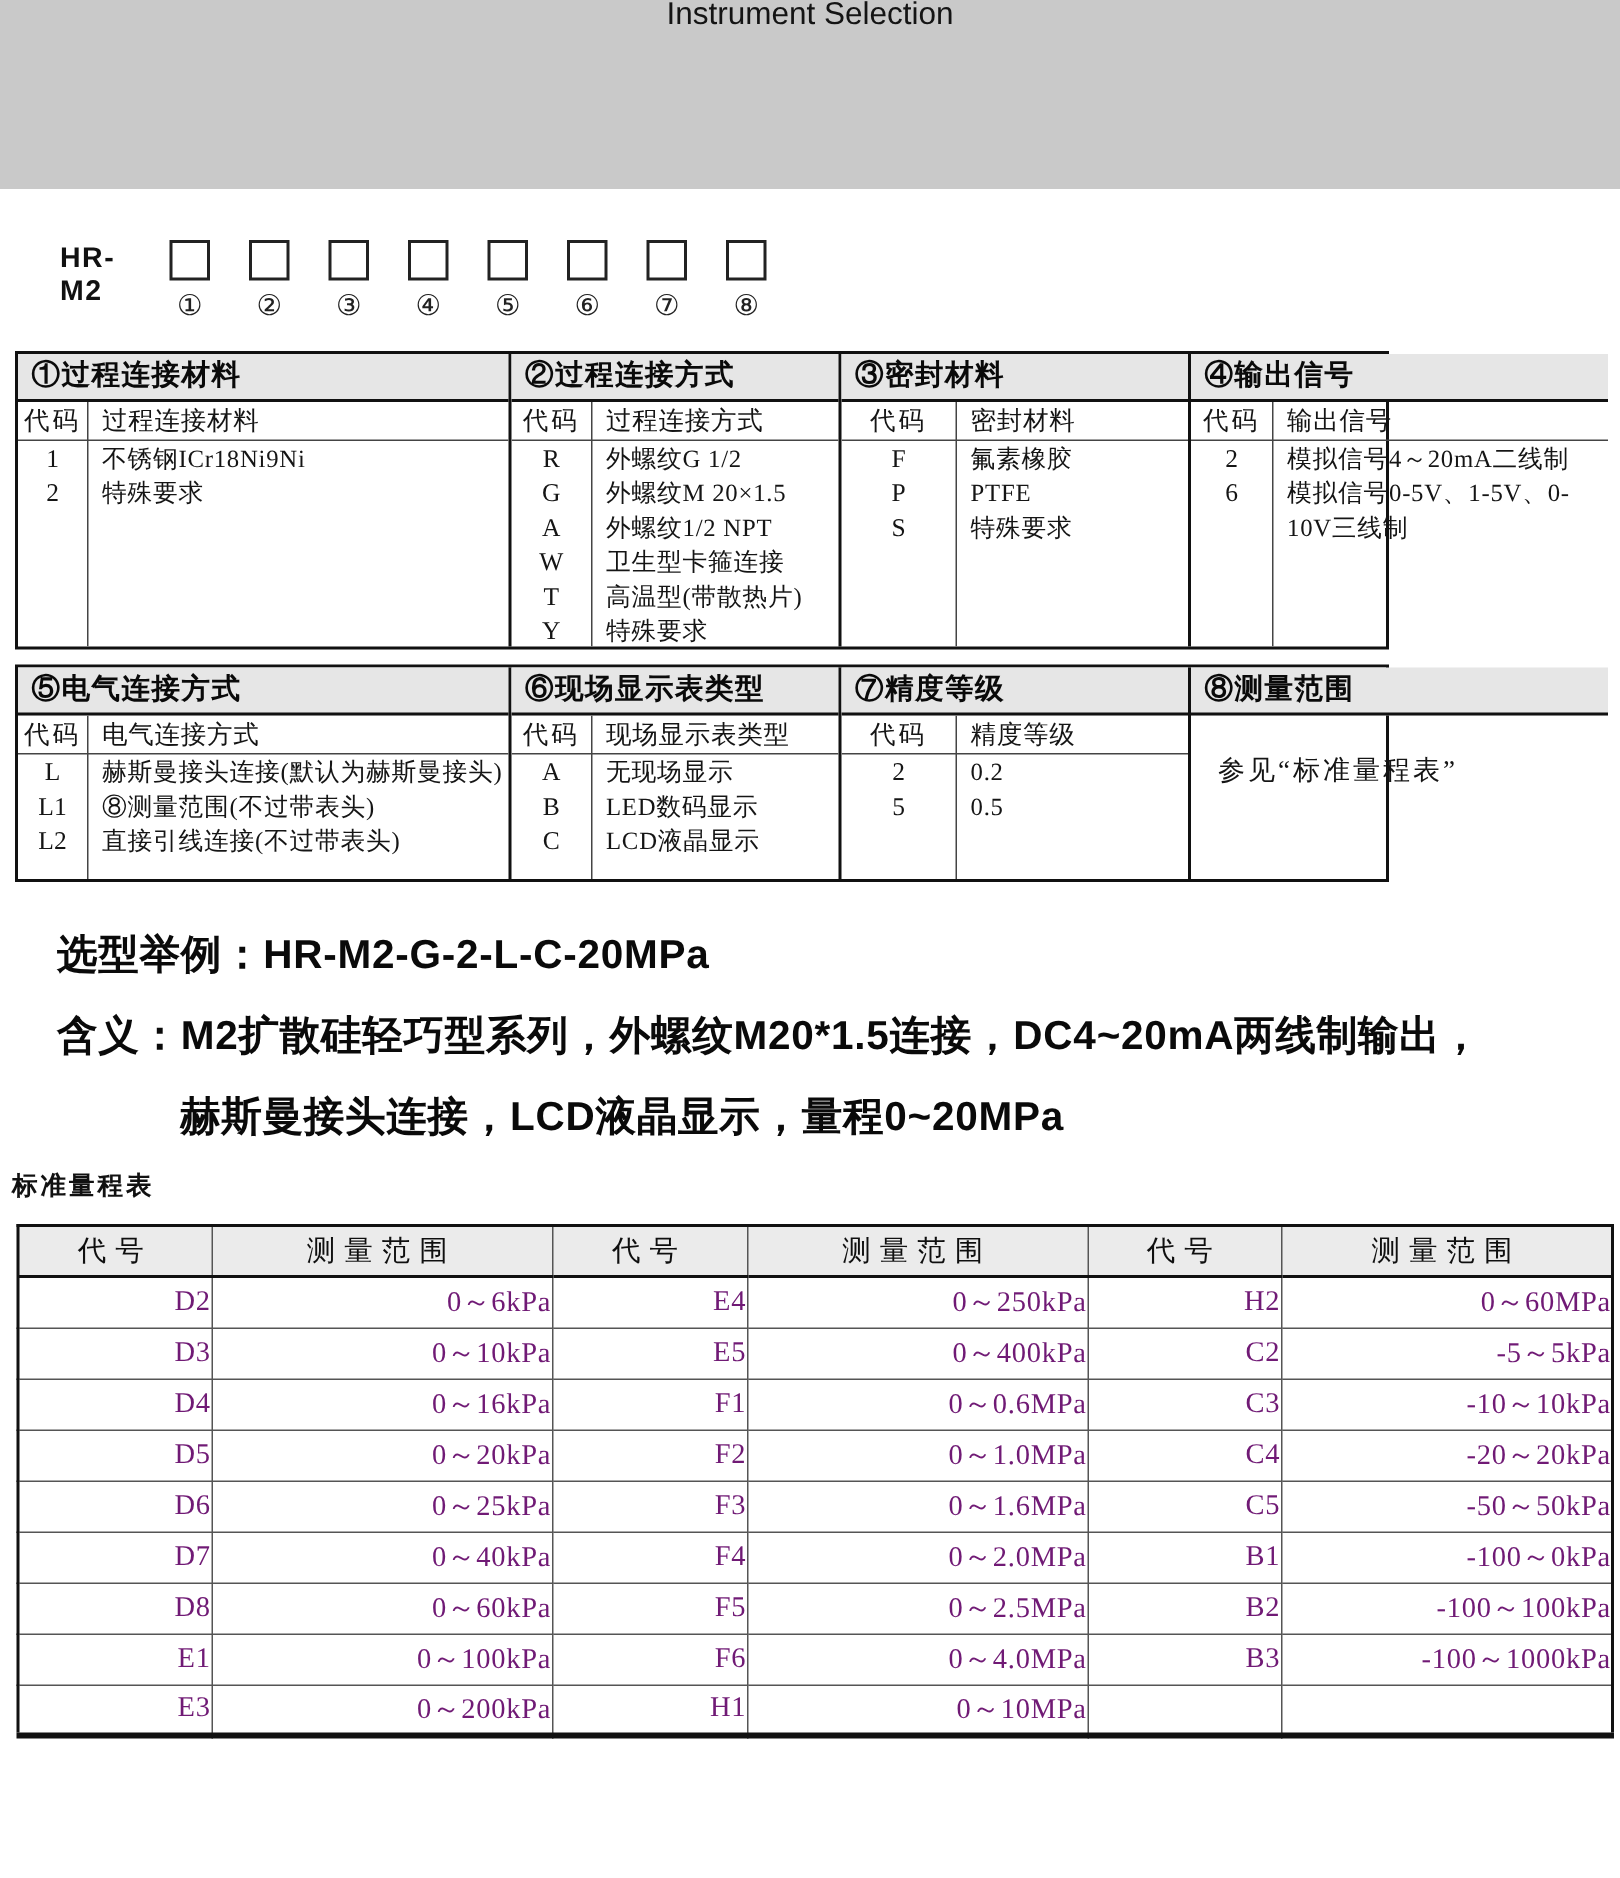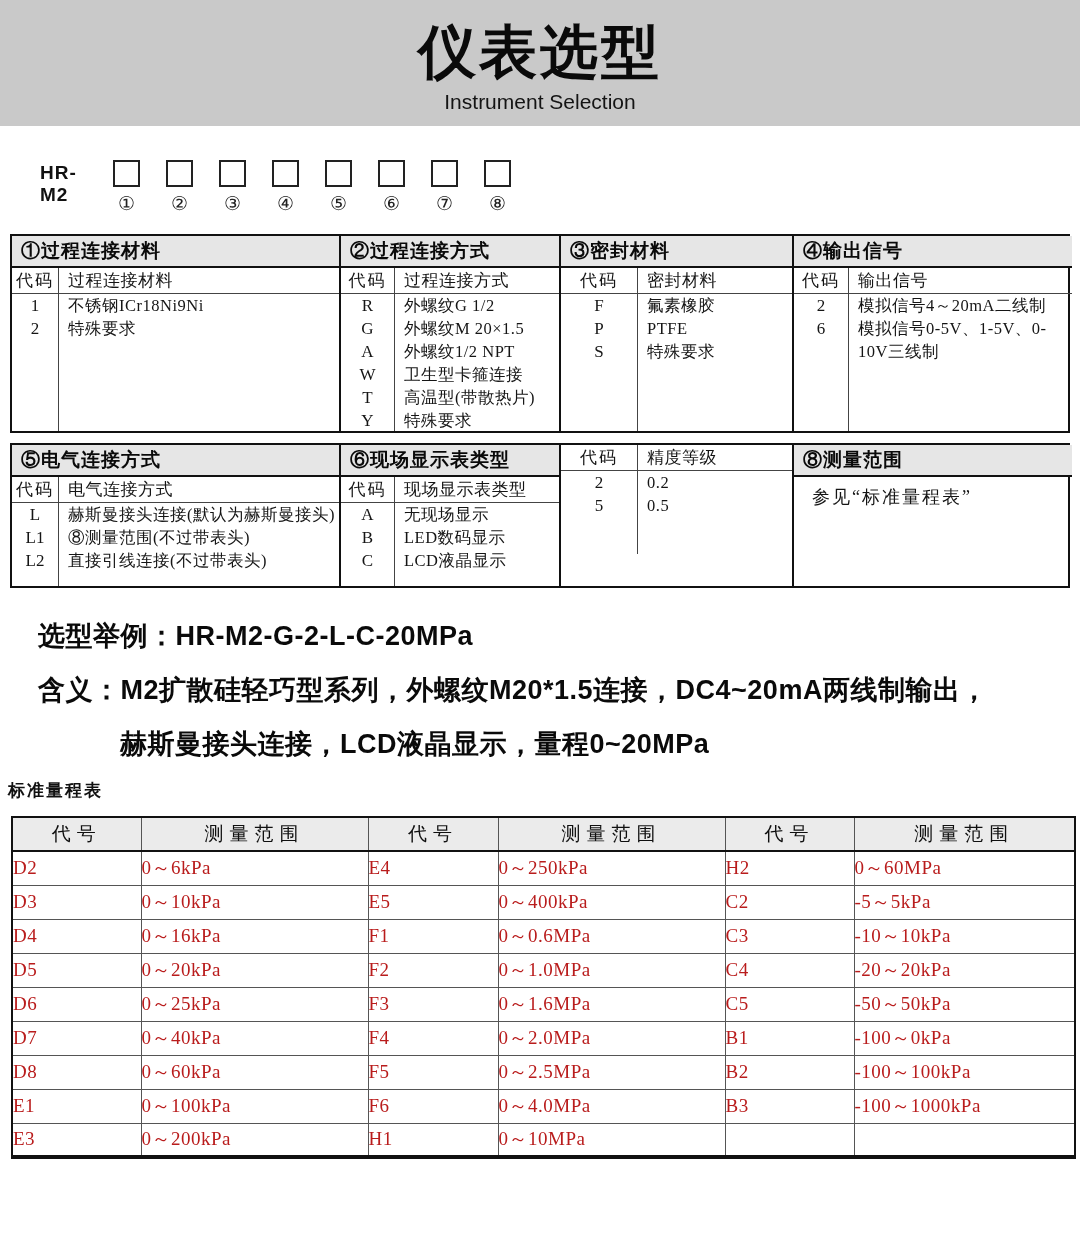--- a/index.html
+++ b/index.html
@@ -25,40 +25,40 @@
   .model-row{ position:absolute; left:40px; top:160px; height:60px; }
   .model-prefix{
     position:absolute; left:0; top:2px; font-size:19px; font-weight:700; letter-spacing:1px;
   }
   .slots{ position:absolute; left:73px; top:0; display:flex; }
   .slot{ width:27px; margin-right:26px; display:flex; flex-direction:column; align-items:center; }
   .slot .box{ width:27px; height:27px; border:2px solid #222; background:#fff; }
   .slot .num{ margin-top:5px; font-size:19px; color:#222; font-family:"Liberation Serif", serif; }
   
   .sel-table{
-    position:absolute; left:10px; width:1060px; border:2px solid #111; background:#fff;
+    position:absolute; left:10px; width:916px; border:2px solid #111; background:#fff;
   }
   .sec{ position:absolute; top:0; bottom:0; }
   .sec.bordered{ border-left:2px solid #111; }
   .sec-h{
     height:32px; line-height:30px; background:#e6e6e6; border-bottom:2px solid #111;
     font-size:19px; font-weight:700; padding-left:9px; letter-spacing:1px; color:#0a0a0a;
     font-family:"Liberation Sans", sans-serif;
   }
   .sec-body{
     position:relative; height:calc(100% - 32px); overflow:hidden;
     font-family:"Liberation Serif", serif; font-size:17px; color:#151515;
   }
   .vline{ position:absolute; top:0; bottom:0; width:1px; background:#444; }
   .r{ display:flex; min-height:23px; line-height:23px; }
   .r.sub{ min-height:25px; line-height:25px; border-bottom:1px solid #444; letter-spacing:2px; }
   .c{ flex:0 0 auto; text-align:center; }
   .dsc{ flex:1 1 auto; padding-left:10px; font-size:16.5px; letter-spacing:0.5px; }
   .r.sub .dsc{ font-size:17px; }
-  .note{ padding:8px 0 0 18px; font-size:18px; letter-spacing:2px; }
+  .note{ padding:24px 0 0 18px; font-size:18px; letter-spacing:2px; }
   
   .example{ position:absolute; left:38px; top:618px; width:1010px; }
   .ex-line{ font-size:27px; font-weight:600; color:#0a0a0a; letter-spacing:0.5px; }
   .ex-1{ position:absolute; left:0; top:0; }
   .ex-2{ position:absolute; left:0; top:54px; }
   .ex-3{ position:absolute; left:82px; top:108px; }
   
   .range-label{
     position:absolute; left:8px; top:779px; font-size:17px; font-weight:700; letter-spacing:2px;
   }
@@ -66,29 +66,28 @@
     position:absolute; left:11px; top:816px; width:1063px;
     border-collapse:collapse; table-layout:fixed;
     border:2px solid #111; border-bottom-width:4px;
     font-family:"Liberation Serif", serif;
   }
   table.range th{
     height:34px; background:#ebebeb; border:1px solid #555; border-bottom:2px solid #111;
     font-size:19px; font-weight:500; letter-spacing:6px; text-align:center; color:#0f0f0f;
   }
   table.range td{
-    height:34px; border:1px solid #555; text-align:left; font-size:19px; color:#b91c1c;
+    height:34px; border:1px solid #555; text-align:right; font-size:19px; color:#701a75;
     letter-spacing:0.5px;
   }
 </style>
 </head>
 <body>
 
 <header class="banner">
-  <div class="title">仪表选型</div>
   <div class="subtitle">Instrument Selection</div>
 </header>
 
 <div class="model-row">
   <span class="model-prefix">HR-M2</span>
   <div class="slots" id="slots">
       <div class="slot">
         <div class="box"></div>
         <div class="num">①</div>
       </div>
@@ -256,20 +255,21 @@
           <div class="c" style="width:53px">B</div>
           <div class="dsc">LED数码显示</div>
         </div>
         <div class="r">
           <div class="c" style="width:53px">C</div>
           <div class="dsc">LCD液晶显示</div>
         </div>
       </div>
     </div>
     <div class="sec bordered" style="left: 547px; width: 233px;">
+      <div class="sec-h">⑦精度等级</div>
       <div class="sec-body">
         <div class="vline" style="left:76px"></div>
         <div class="r sub">
           <div class="c" style="width:76px">代码</div>
           <div class="dsc">精度等级</div>
         </div>
         <div class="r">
           <div class="c" style="width:76px">2</div>
           <div class="dsc">0.2</div>
         </div>

